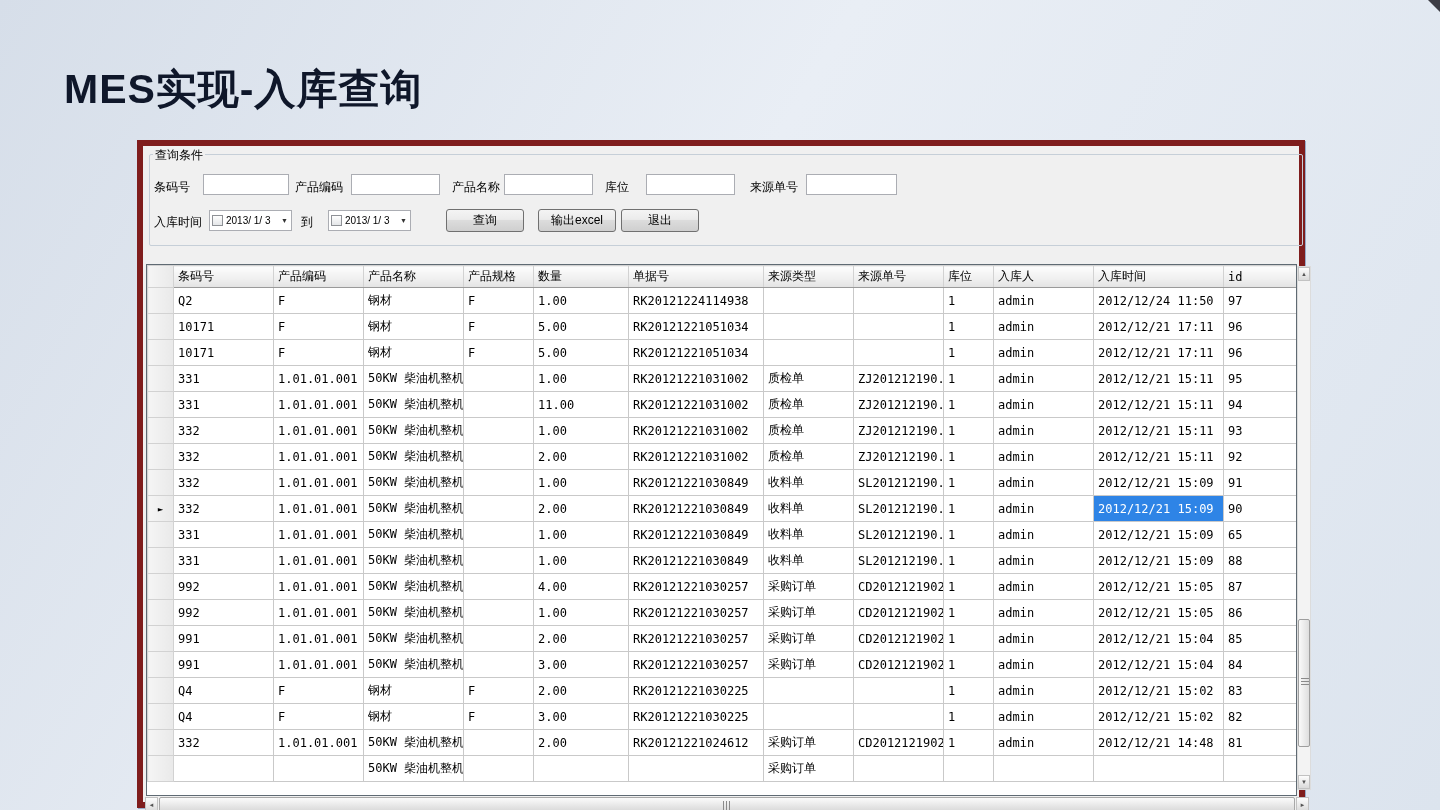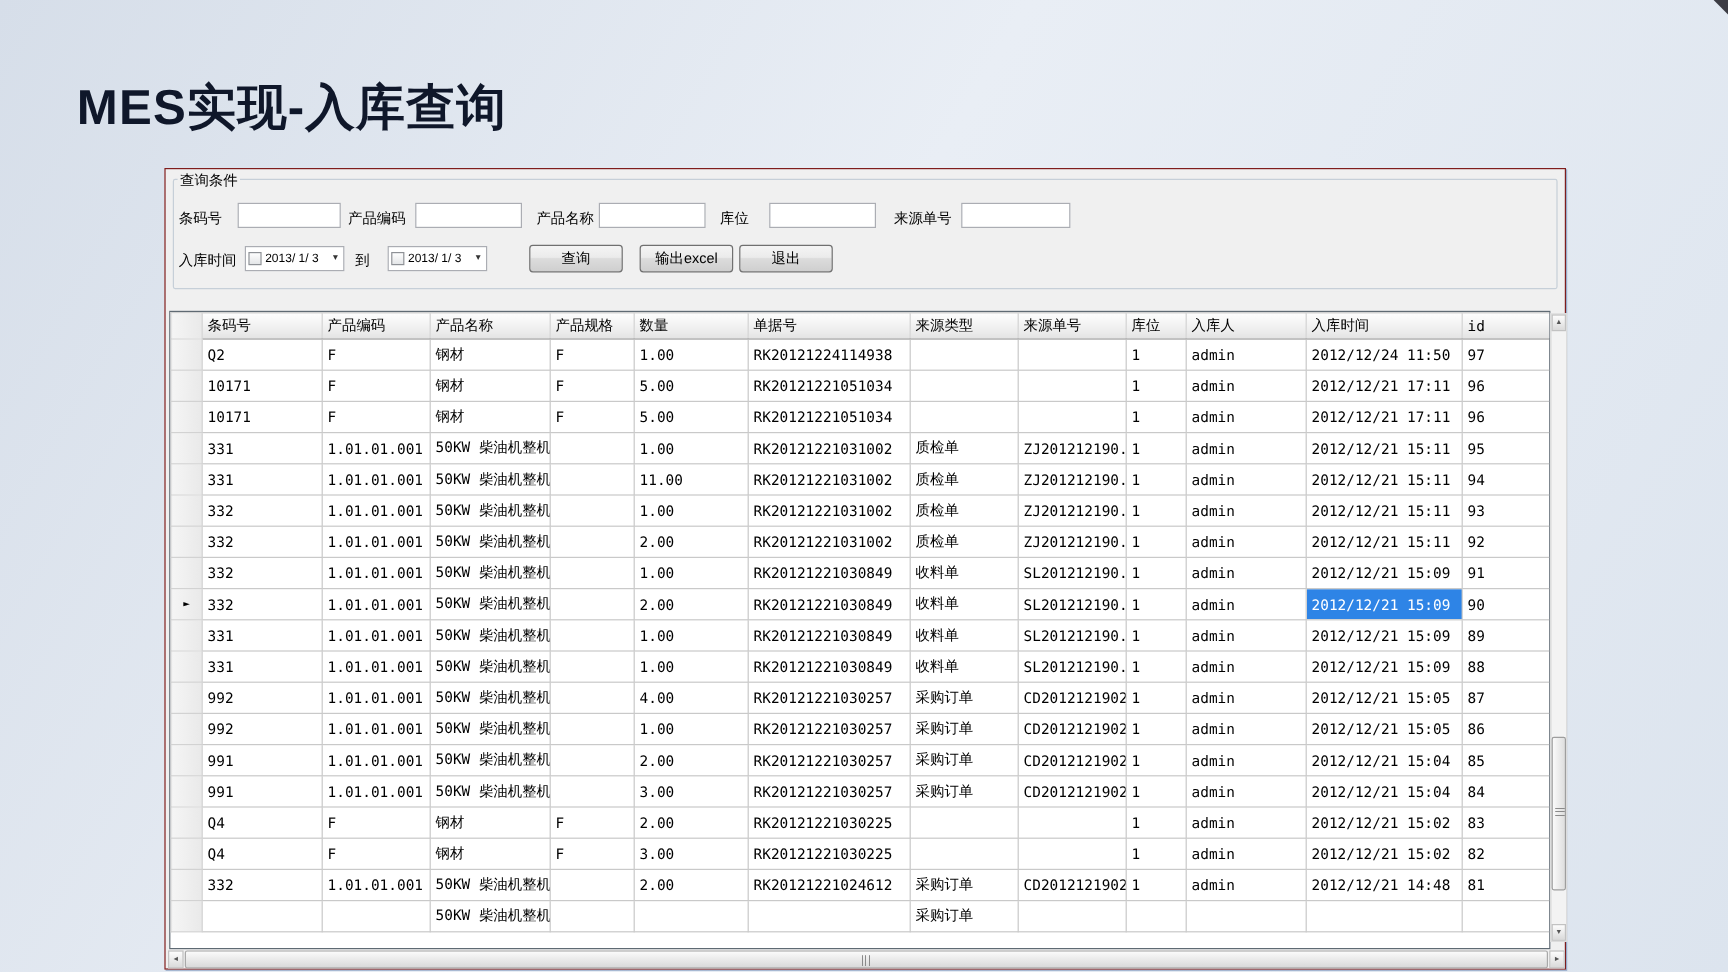--- a/index.html
+++ b/index.html
@@ -8,21 +8,21 @@
     font-family:"Liberation Sans", sans-serif;
     background:linear-gradient(120deg,#d6dee9 0%, #e9eef5 45%, #dce4ee 100%);
     position:relative;
   }
   .corner-mark{ position:absolute; top:0; right:0; width:0; height:0;
     border-top:12px solid #3c3c44; border-left:12px solid transparent; }
   .slide-title{ position:absolute; left:64px; top:62px; font-size:41px; font-weight:bold;
     color:#0f172a; letter-spacing:1px; }
 
   .window{ position:absolute; left:137px; top:140px; width:1168px; height:668px;
-    background:#f0f0f0; border:1px solid #7f1d1d;
+    background:#f0f0f0; border:6px solid #7f1d1d;
     box-shadow:1px 1px 0 rgba(90,120,170,.55); }
 
   .groupbox{ position:absolute; left:6px; top:8px; width:1154px; height:92px;
     border:1px solid #c6cfd8; border-radius:2px; }
   .groupbox-label{ position:absolute; left:10px; top:1px; font-size:12px; color:#000;
     background:#f0f0f0; padding:0 2px; }
 
   .flabel{ position:absolute; font-size:12px; color:#000; white-space:nowrap; }
   .tb{ position:absolute; height:21px; border:1px solid #abadb3; background:#fff;
     font-size:12px; padding:0 3px; font-family:"Liberation Sans",sans-serif; }
@@ -290,21 +290,21 @@
             <td>1.01.01.001</td>
             <td>50KW 柴油机整机</td>
             <td></td>
             <td>1.00</td>
             <td>RK20121221030849</td>
             <td>收料单</td>
             <td>SL201212190...</td>
             <td>1</td>
             <td>admin</td>
             <td>2012/12/21 15:09</td>
-            <td>89</td>
+            <td>65</td>
           </tr>
           <tr>
             <td class="rowhdr"></td>
             <td>331</td>
             <td>1.01.01.001</td>
             <td>50KW 柴油机整机</td>
             <td></td>
             <td>1.00</td>
             <td>RK20121221030849</td>
             <td>收料单</td>

